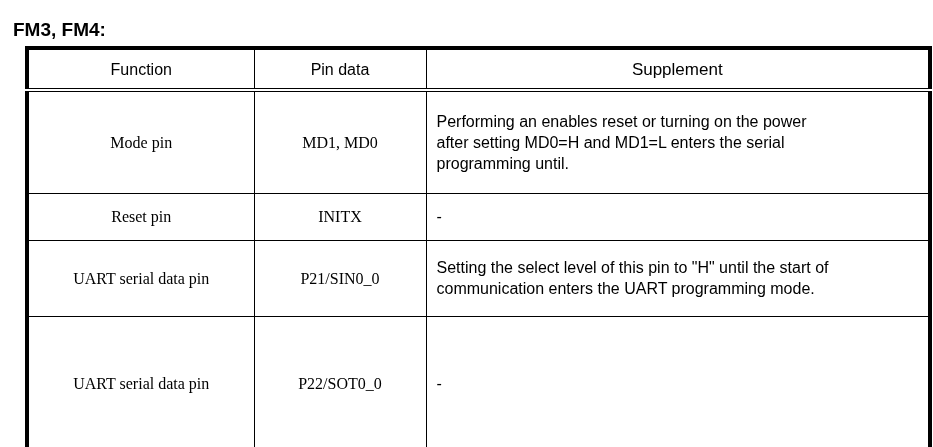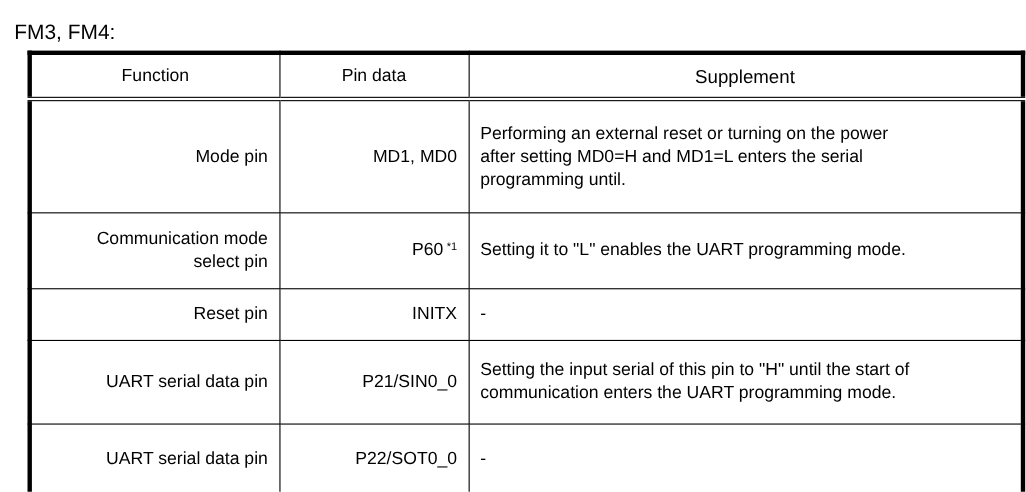--- a/index.html
+++ b/index.html
@@ -2,38 +2,38 @@
 <html><head>
 <meta charset="utf-8">
 <style>
   html, body { margin: 0; padding: 0; background: #ffffff; }
   body {
     width: 933px; height: 447px; position: relative; overflow: hidden;
     font-family: "Liberation Sans", sans-serif; color: #000;
   }
   .caption {
     position: absolute; left: 13px; top: 18px;
-    font-size: 19px; line-height: 24px;
+    font-size: 19px; line-height: 24px; font-weight: bold;
   }
   .tbl {
     position: absolute; left: 25px; top: 46px;
     width: 903px; height: 408px;
     border-collapse: collapse; table-layout: fixed;
     border: 4px solid #000; box-sizing: border-box;
     font-size: 16px;
   }
   .tbl td, .tbl th {
     border: 1px solid #000; padding: 0 10px;
     vertical-align: middle; font-weight: normal; line-height: 21px;
   }
   .tbl th { text-align: center; font-size: 16px; }
   .tbl th.sup { font-size: 17px; margin-left: 12px; }
   .tbl thead tr { height: 42px; }
   .tbl thead th { border-bottom: 4px double #000; }
-  .c-func, .c-pin { text-align: right; }
+  .c-func, .c-pin { text-align: center; font-family: Liberation Serif, serif; }
   .c-sup { text-align: left; }
   sup.note { font-size: 10px; vertical-align: top; position: relative; top: -3px; margin-left: 3px; }
   .dash { padding-left: 1px; }
 </style>
 </head>
 <body>
 
 <div class="caption">FM3, FM4:</div>
 
 <table class="tbl">
@@ -47,45 +47,35 @@
       <th>Function</th>
       <th>Pin data</th>
       <th class="sup">Supplement</th>
     </tr>
   </thead>
   <tbody>
     <tr style="height:103px">
       <td class="c-func">Mode pin</td>
       <td class="c-pin">MD1, MD0</td>
       <td class="c-sup">
-        <div>Performing an external reset or turning on the power</div>
+        <div>Performing an enables reset or turning on the power</div>
         <div>after setting MD0=H and MD1=L enters the serial</div>
         <div>programming until.</div>
       </td>
-    </tr>
-    <tr style="height:69px">
-      <td class="c-func">
-        <div>Communication mode</div>
-        <div>select pin</div>
-      </td>
-      <td class="c-pin">
-        <span>P60</span><sup class="note">*1</sup>
-      </td>
-      <td class="c-sup">Setting it to "L" enables the UART programming mode.</td>
     </tr>
     <tr style="height:47px">
       <td class="c-func">Reset pin</td>
       <td class="c-pin">INITX</td>
       <td class="c-sup dash">-</td>
     </tr>
     <tr style="height:76px">
       <td class="c-func">UART serial data pin</td>
       <td class="c-pin">P21/SIN0_0</td>
       <td class="c-sup">
-        <div>Setting the input serial of this pin to "H" until the start of</div>
+        <div>Setting the select level of this pin to "H" until the start of</div>
         <div>communication enters the UART programming mode.</div>
       </td>
     </tr>
     <tr>
       <td class="c-func">UART serial data pin</td>
       <td class="c-pin">P22/SOT0_0</td>
       <td class="c-sup dash">-</td>
     </tr>
   </tbody>
 </table>

